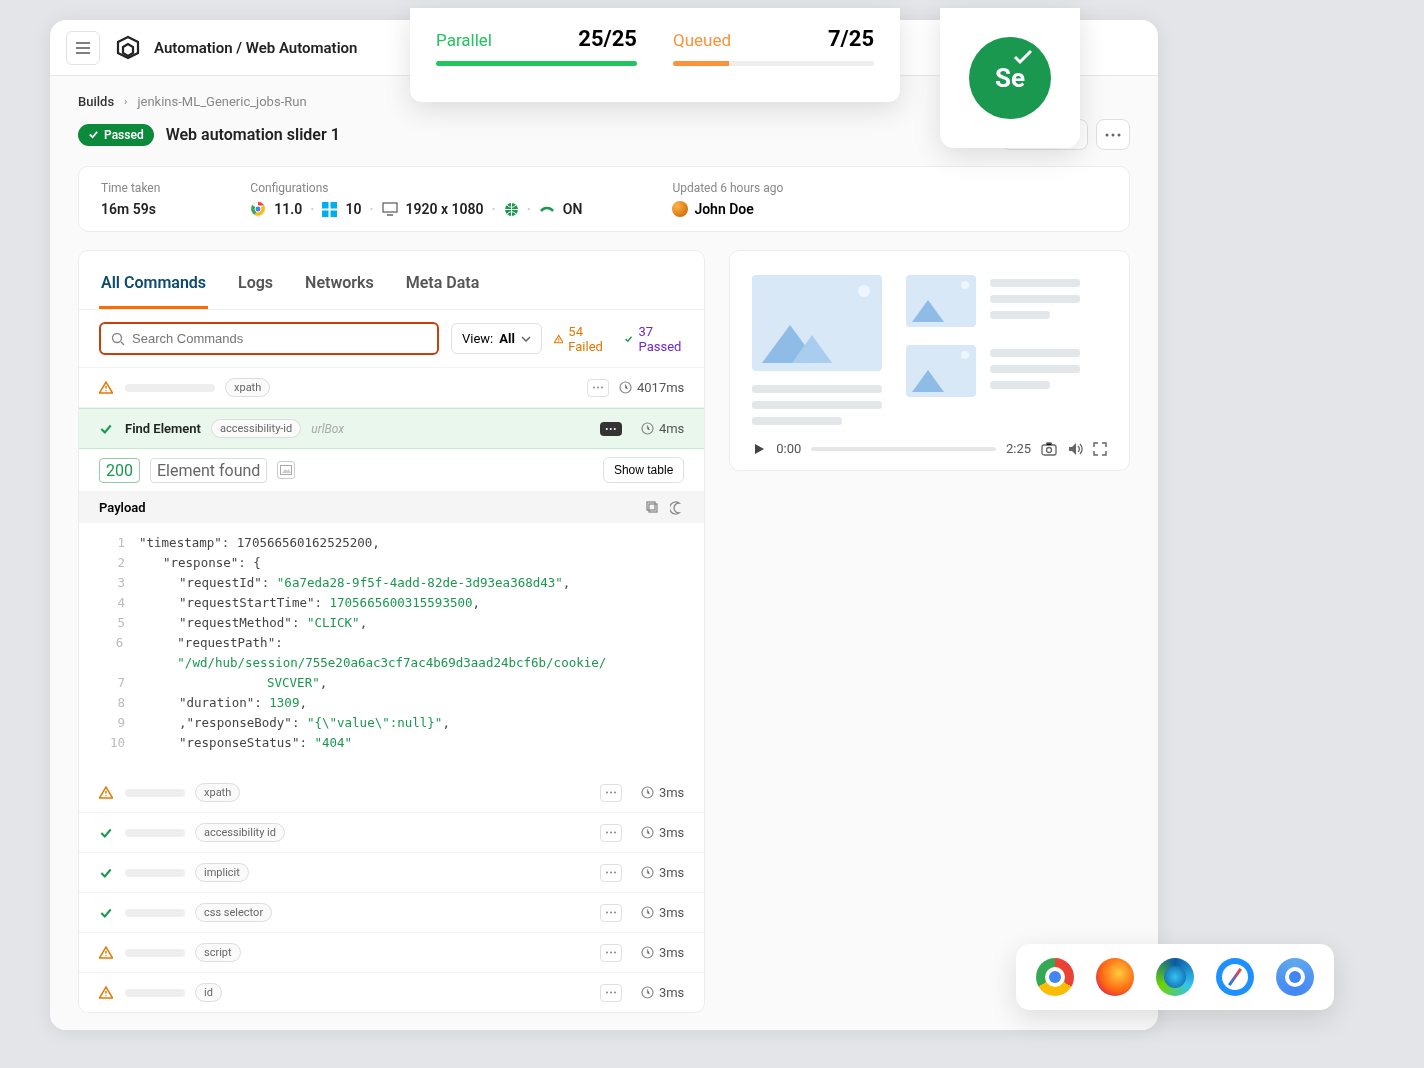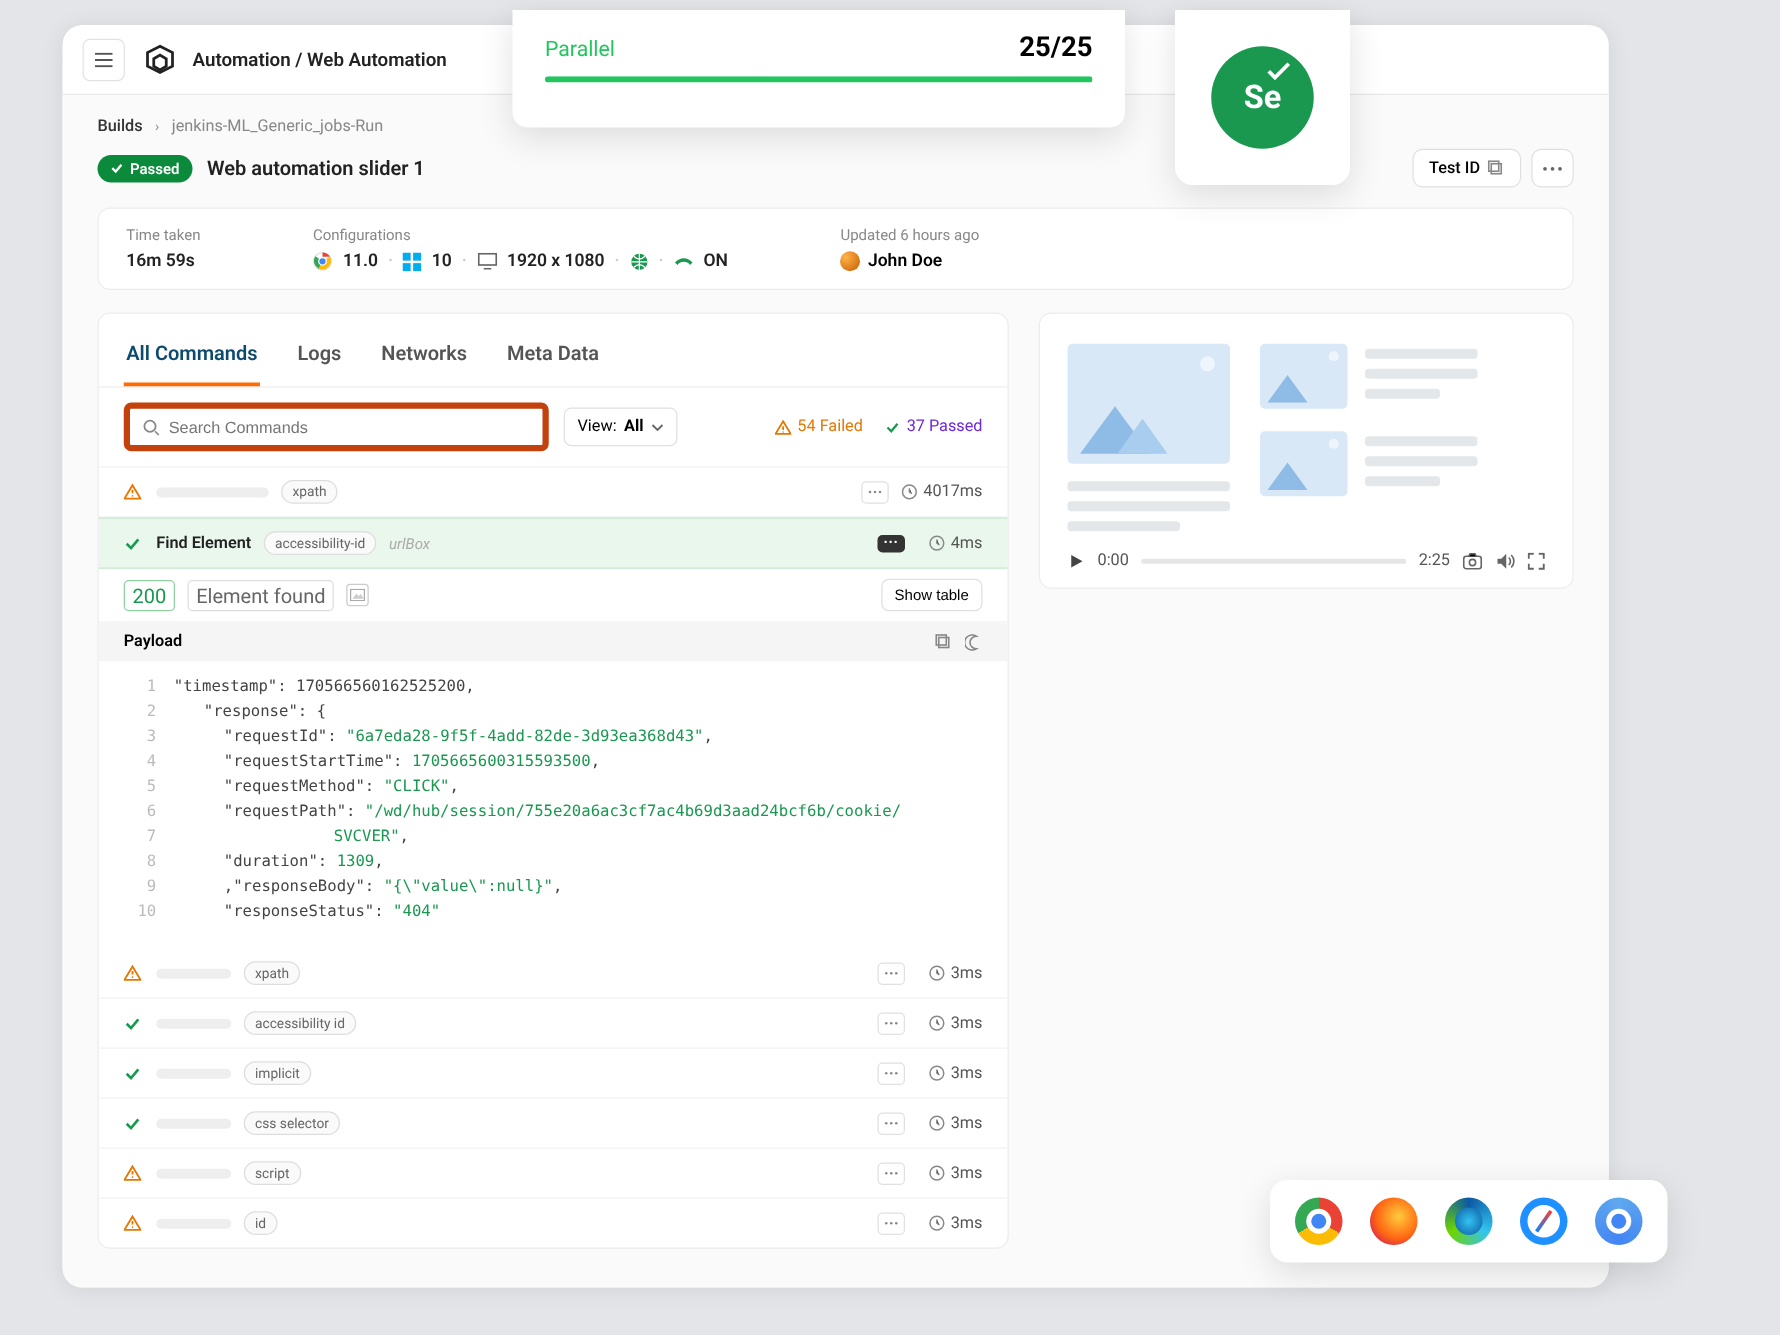--- a/index.html
+++ b/index.html
@@ -8,21 +8,21 @@
   background: #e3e5e8;
   width: 1424px;
   height: 1068px;
   overflow: hidden;
   position: relative;
 }
 .app-window {
   position: absolute;
   top: 20px;
   left: 50px;
-  width: 1237px;
+  width: 1108px;
   height: 1010px;
   background: #fff;
   border-radius: 16px;
   box-shadow: 0 2px 20px rgba(0,0,0,0.08);
   overflow: hidden;
 }
 .topbar {
   height: 56px;
   display: flex;
   align-items: center;
@@ -153,21 +153,21 @@
 }
 .filter-row {
   display: flex;
   align-items: center;
   padding: 12px 20px;
   gap: 12px;
   border-bottom: 1px solid #f2f2f2;
 }
 .search-box {
   flex: 0 0 340px;
-  border: 5px solid #c2410c;
+  border: 2px solid #c2410c;
   border-radius: 6px;
   padding: 7px 10px;
   display: flex;
   align-items: center;
   gap: 7px;
   font-size: 13px;
   color: #888;
 }
 .search-box input {
   border: none;
@@ -912,20 +912,29 @@
 <div class="float-stats">
   <div class="stat-col parallel">
     <div class="stat-row1">
       <span class="stat-label">Parallel</span>
       <span class="stat-val">25/25</span>
     </div>
     <div class="stat-bar">
         <div class="stat-fill"></div>
       </div>
   </div>
+  <div class="stat-col queued">
+    <div class="stat-row1">
+      <span class="stat-label">Queued</span>
+      <span class="stat-val">7/25</span>
+    </div>
+    <div class="stat-bar">
+        <div class="stat-fill"></div>
+      </div>
+  </div>
 </div>
 
 <div class="float-selenium">
   <div class="selenium-circle">
     <span>Se</span>
     <svg class="selenium-check" width="20" height="16" viewBox="0 0 20 16">
         <path fill="none" stroke="#fff" stroke-width="3" d="M2 8l5 5L18 2"></path>
       </svg>
   </div>
 </div>

